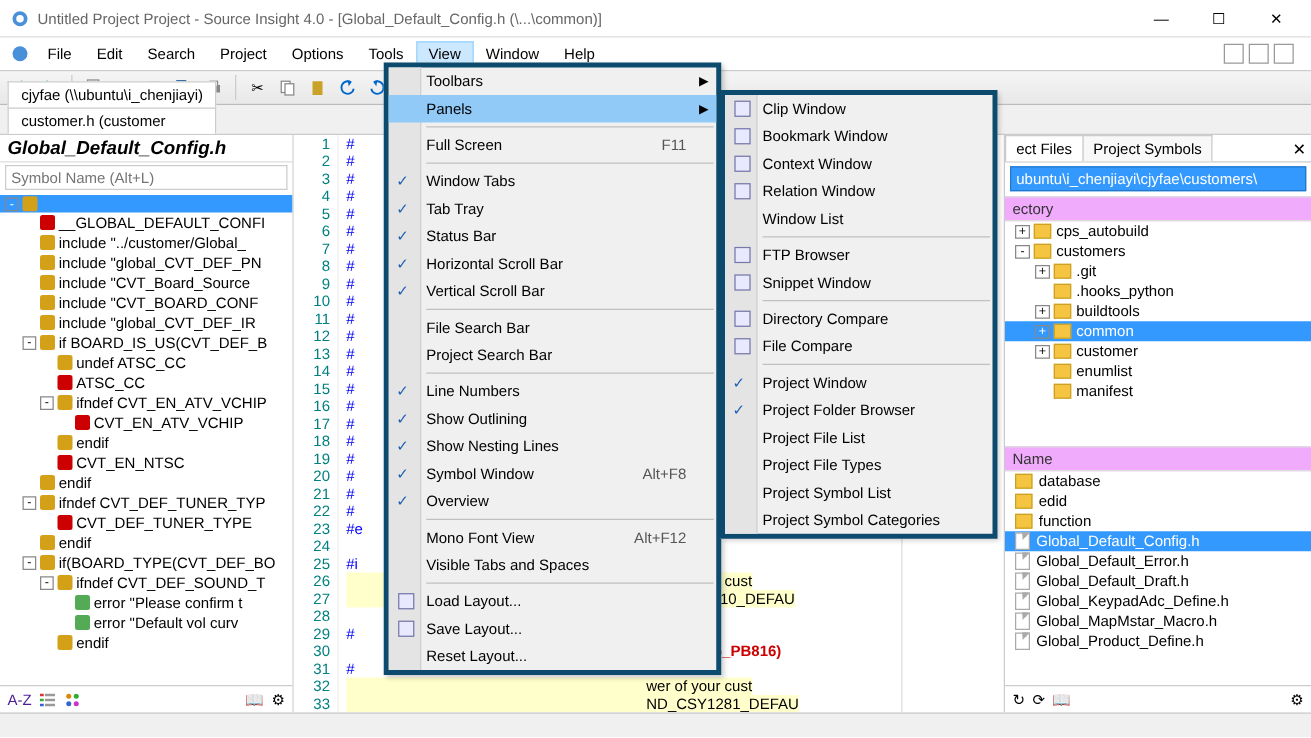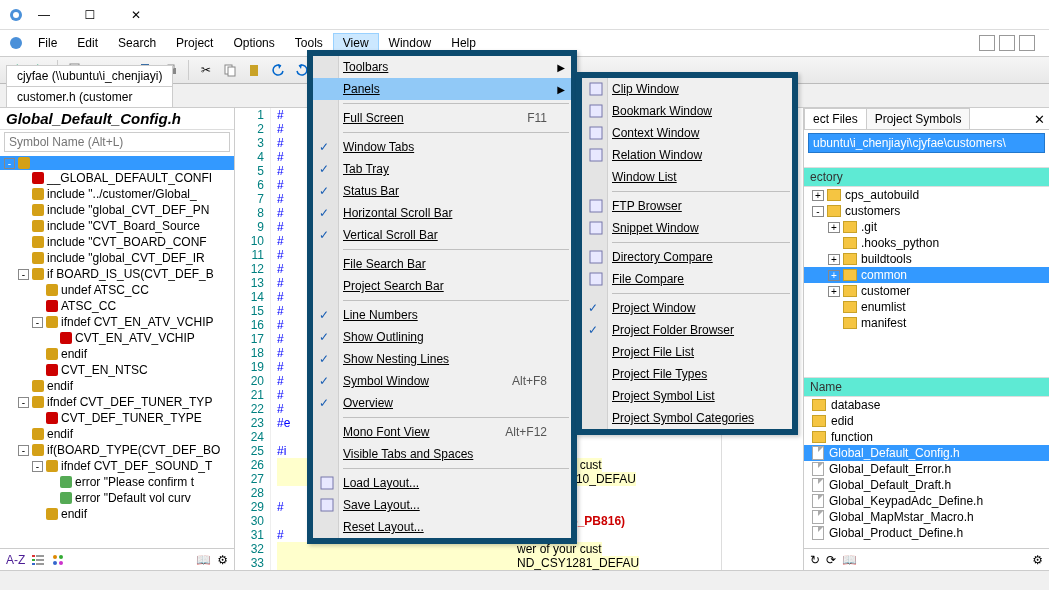--- a/index.html
+++ b/index.html
@@ -53,36 +53,36 @@
 .minimap { width:82px; border-left:1px solid #ddd; background:#fff; position:relative; }
 .minimap .mline { height:2px; margin:1px 6px; background:#6aa3d6; }
 
 .rightpanel { width:246px; border-left:1px solid #ccc; display:flex; flex-direction:column; background:#fff; position:relative; }
 .rp-tabs { display:flex; border-bottom:1px solid #ccc; }
 .rp-tab { padding:3px 8px; border:1px solid #ccc; border-bottom:none; background:#f8f8f8; margin-right:-1px; font-size:12px; cursor:pointer; }
 .rp-tab.active { background:#fff; }
 .rp-close { position:absolute; right:4px; top:4px; cursor:pointer; font-size:13px; }
 .rp-path { padding:3px 4px 4px 4px; }
 .rp-path input { width:100%; padding:2px 4px; background:#3399ff; color:#fff; border:1px solid #2277cc; font-size:12px; }
-.rp-label { padding:2px 6px; color:#333; border-top:1px solid #ddd; border-bottom:1px solid #ddd; background:#5eead4;margin-top:10px; }
+.rp-label { padding:2px 6px; color:#333; border-top:1px solid #ddd; border-bottom:1px solid #ddd; background:#f0abfc; }
 .rp-tree { flex:0 0 auto; height:180px; overflow:auto; }
 .rp-tree .trow { padding:1px 4px 1px 22px; display:flex; align-items:center; cursor:pointer; white-space:nowrap; }
 .rp-tree .fico { width:14px; height:12px; background:#f5c542; border:1px solid #c9a227; margin-right:4px; }
 .rp-tree .sel { background:#3399ff; color:#fff; }
 .rp-list { flex:1; overflow:auto; }
 .rp-list .frow { padding:1px 6px 1px 8px; display:flex; align-items:center; cursor:pointer; white-space:nowrap; }
 .rp-list .fileico { width:12px; height:14px; border:1px solid #aaa; background:#fff; margin-right:5px; position:relative; }
 .rp-list .fileico:after { content:""; position:absolute; right:-1px; top:-1px; border:3px solid transparent; border-left-color:#aaa; border-top-color:#aaa; }
 .rp-list .sel { background:#3399ff; color:#fff; }
 .rp-bottom { height:22px; border-top:1px solid #ccc; display:flex; align-items:center; gap:6px; padding:0 6px; }
 
 .statusbar { position:absolute; left:0; right:0; bottom:0; height:20px; background:#f0f0f0; border-top:1px solid #ccc; }
 
 
-.menu { position:absolute; background:#f0f0f0; border:6px solid #0c4a6e; box-shadow:2px 2px 4px rgba(0,0,0,.2); z-index:100;text-decoration:underline; }
+.menu { position:absolute; background:#f0f0f0; border:4px solid #0c4a6e; box-shadow:2px 2px 4px rgba(0,0,0,.2); z-index:100; }
 .menu .mrow { display:flex; align-items:center; height:22px; padding:0 24px 0 30px; cursor:pointer; position:relative; white-space:nowrap; }
 .menu .mrow:hover, .menu .mrow.hover { background:#91c9f7; }
 .menu .mrow .check { position:absolute; left:6px; color:#1a5fb4; font-size:12px; }
 .menu .mrow .micon { position:absolute; left:6px; width:16px; height:16px; display:flex; align-items:center; justify-content:center; }
 .menu .mrow .accel { position:absolute; right:24px; color:#555; }
 .menu .mrow .arrow { position:absolute; right:6px; font-size:10px; }
 .menu .msep { height:1px; background:#c0c0c0; margin:3px 2px 3px 30px; }
 .menu .iconcol { position:absolute; left:0; top:0; bottom:0; width:26px; background:#e4e4e4; border-right:1px solid #d0d0d0; z-index:-1; }
 
 #view-menu { top:50px; left:307px; width:270px; }
@@ -93,20 +93,21 @@
 </head>
 <body>
 
 <div class="titlebar">
   <span class="icon">
     <svg width="16" height="16">
         <circle cx="8" cy="8" r="6" fill="#4a90d9"></circle>
         <circle cx="8" cy="8" r="3" fill="#fff"></circle>
       </svg>
   </span>
+  <span class="title">Untitled Project Project - Source Insight 4.0 - [Global_Default_Config.h (\...\common)]</span>
   <div class="winbtns">
     <span>—</span>
     <span>☐</span>
     <span>✕</span>
   </div>
 </div>
 
 <div class="menubar">
   <span class="icon">
       <svg width="16" height="16">

